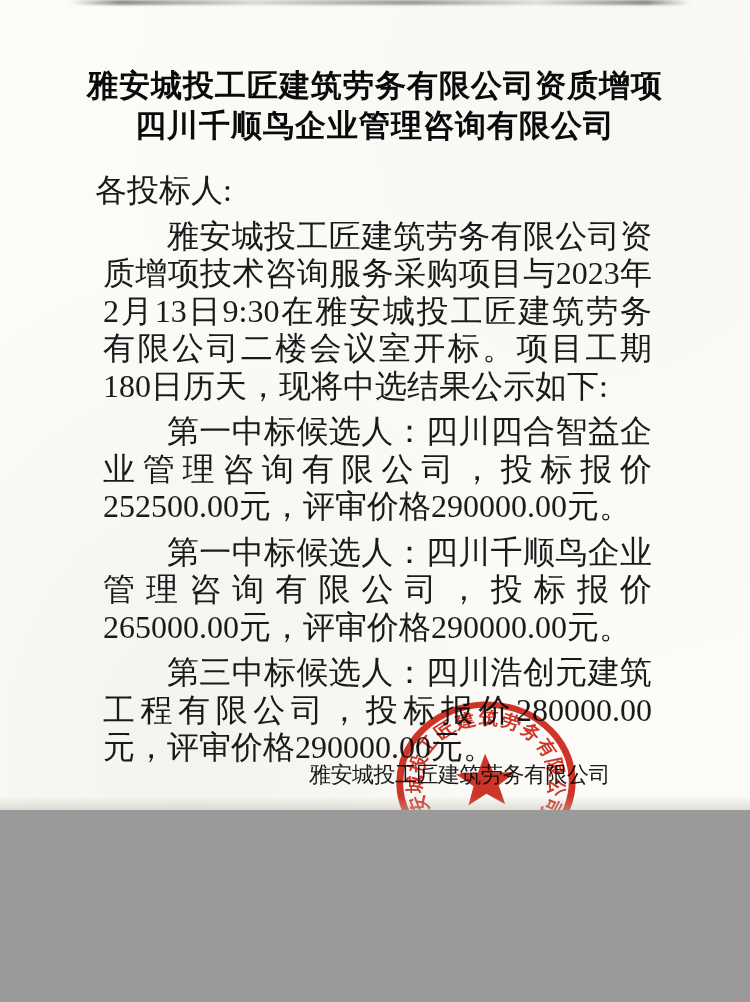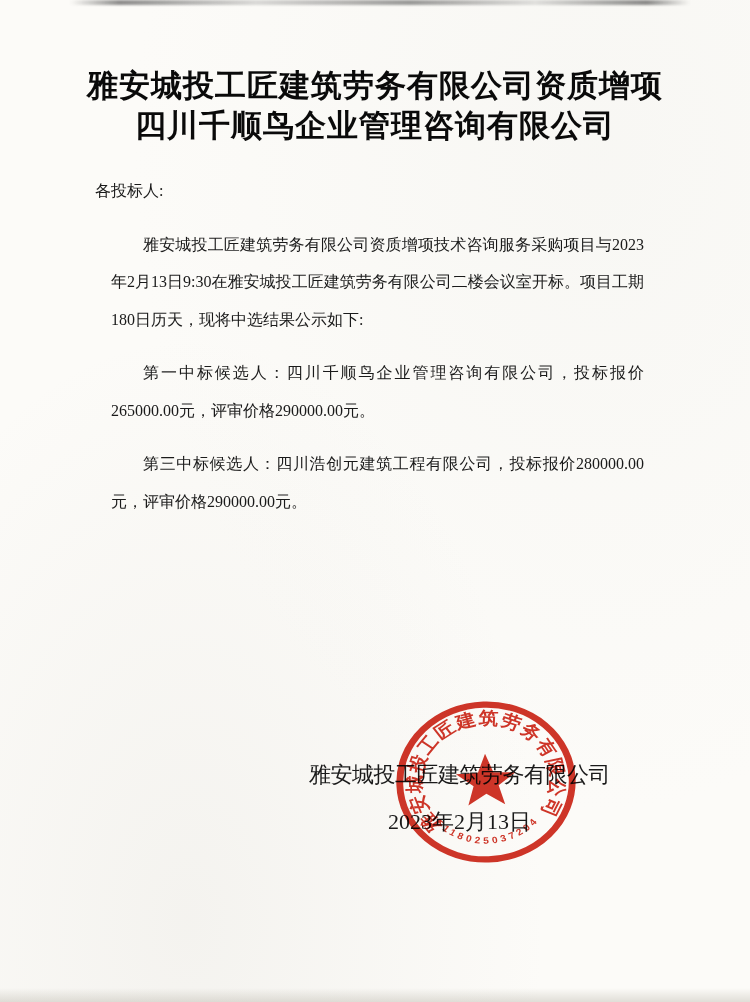--- a/index.html
+++ b/index.html
@@ -1,19 +1,19 @@
 <!DOCTYPE html>
 <html style="--seal-color: #cf2b1d;"><head>
 <meta charset="utf-8">
 <style>
   html,body{margin:0;padding:0;}
   body{background:#9a9a9a;}
   .page{
     position:relative;
-    width:750px;height:1002px;
+    width:750px;height:810px;
     margin:0 auto;
     background:#fcfbf8;
     background-image:
       radial-gradient(ellipse at 25% 92%, rgba(196,193,184,.14), transparent 45%),
       radial-gradient(ellipse at 80% 15%, rgba(240,240,236,.35), transparent 55%);
     overflow:hidden;
     font-family:"Liberation Serif", serif;
     color:#161616;
   }
   .top-smudge{
@@ -34,27 +34,27 @@
     text-align:center;
     font-family:"Liberation Sans", sans-serif;
     font-weight:bold;
     font-size:31px;
     line-height:40px;
     letter-spacing:1px;
     color:#0a0a0a;
   }
   .doc-body{
     margin:26px 90px 0 95px;
-    font-size:16px;
+    font-size:32px;
     line-height:37.5px;
     color:#1a1a1a;
   }
   .salutation{margin:0;}
   .doc-body p{
-    margin:16px;
+    margin:8px;
     text-indent:2em;
     text-align:justify;
     text-justify:inter-character;
   }
   .sig-block{
     position:absolute;
     top:760px;right:140px;
     display:flex;flex-direction:column;align-items:center;
     font-size:22px;line-height:30px;
     color:#1a1a1a;
@@ -80,20 +80,21 @@
 
   <h1 class="doc-title">
     <span>雅安城投工匠建筑劳务有限公司资质增项</span><br>
     <span>四川千顺鸟企业管理咨询有限公司</span>
   </h1>
 
   <div class="doc-body">
     <div class="salutation">各投标人:</div>
     <div id="paragraphs">
         <p>雅安城投工匠建筑劳务有限公司资质增项技术咨询服务采购项目与2023年2月13日9:30在雅安城投工匠建筑劳务有限公司二楼会议室开标。项目工期180日历天，现将中选结果公示如下:</p>
+        <p>第一中标候选人：四川四合智益企业管理咨询有限公司，投标报价252500.00元，评审价格290000.00元。</p>
         <p>第一中标候选人：四川千顺鸟企业管理咨询有限公司，投标报价265000.00元，评审价格290000.00元。</p>
         <p>第三中标候选人：四川浩创元建筑工程有限公司，投标报价280000.00元，评审价格290000.00元。</p>
       </div>
   </div>
 
   <div class="sig-block">
     <div class="sig-company">雅安城投工匠建筑劳务有限公司</div>
     <div class="sig-date">2023年2月13日</div>
   </div>
 

